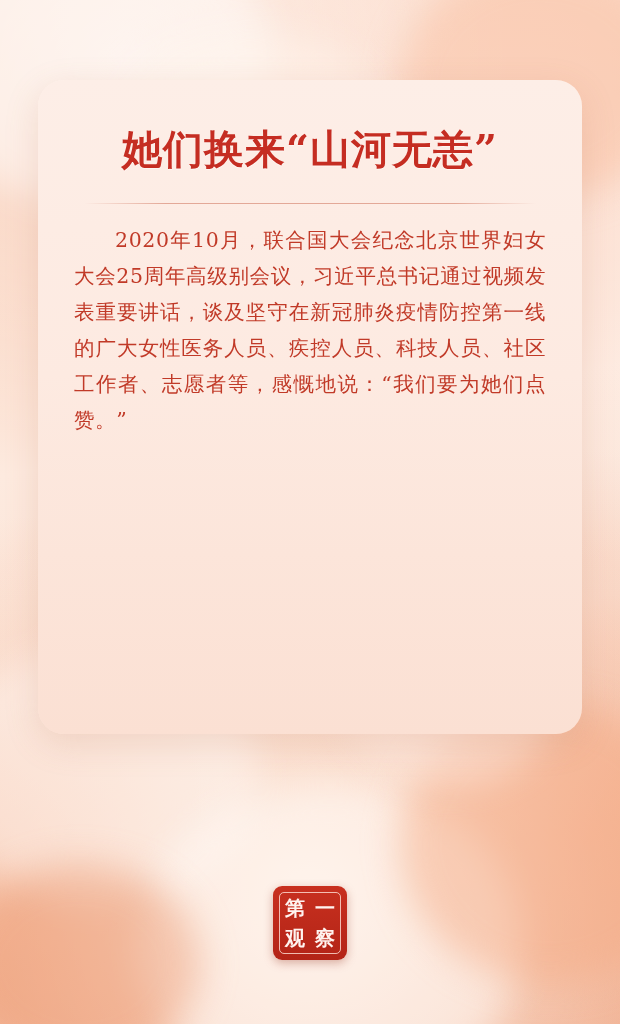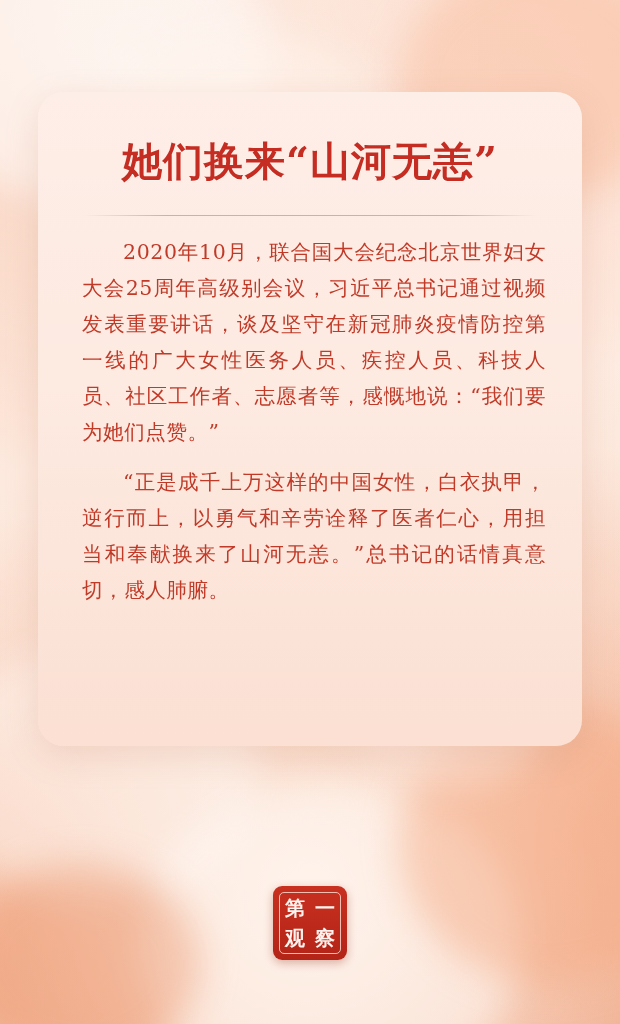--- a/index.html
+++ b/index.html
@@ -40,21 +40,21 @@
   .p3 { top: 30px; left: 120px; width: 260px; height: 160px; background: rgba(255,245,238,0.5); }
   .p4 { bottom: 120px; left: -60px; width: 320px; height: 260px; background: rgba(255,255,255,0.38); }
   .p5 { bottom: -80px; left: 140px; width: 380px; height: 320px; background: rgba(255,250,245,0.55); }
   .p6 { bottom: 40px; right: -80px; width: 300px; height: 280px; background: rgba(243,167,126,0.45); }
   .p7 { bottom: 240px; right: 60px; width: 220px; height: 180px; background: rgba(255,240,232,0.45); }
   .p8 { bottom: -40px; left: -40px; width: 240px; height: 200px; background: rgba(233,142,99,0.4); }
 
   .card {
     position: absolute;
     left: 38px;
-    top: 92px;
+    top: 80px;
     width: 544px;
     height: 654px;
     box-sizing: border-box;
     border-radius: 26px;
     background: linear-gradient(180deg, #fdeee7 0%, #fdeae1 45%, #fbe0d3 100%);
     box-shadow: 0 10px 34px rgba(190, 110, 80, 0.18);
     padding: 36px 36px 20px 36px;
   }
 
   .title {
@@ -78,21 +78,21 @@
   .body-text {
     margin-top: 18px;
     color: #c13a28;
     font-size: 20.5px;
     line-height: 36px;
     letter-spacing: 0.6px;
     text-align: justify;
     font-family: "DejaVu Serif", "Liberation Serif", serif;
   }
   .body-text p {
-    margin: 0 0 14px 8px;
+    margin: 0 0 14px 0;
     text-indent: 2em;
   }
 
   .seal-wrap {
     position: absolute;
     left: 0;
     right: 0;
     bottom: 60px;
     text-align: center;
   }
@@ -143,21 +143,20 @@
   <div class="petal p5"></div>
   <div class="petal p6"></div>
   <div class="petal p7"></div>
   <div class="petal p8"></div>
 
   <div class="card">
     <h1 class="title">她们换来“山河无恙”</h1>
     <div class="divider"></div>
     <div class="body-text">
       <p>2020年10月，联合国大会纪念北京世界妇女大会25周年高级别会议，习近平总书记通过视频发表重要讲话，谈及坚守在新冠肺炎疫情防控第一线的广大女性医务人员、疾控人员、科技人员、社区工作者、志愿者等，感慨地说：“我们要为她们点赞。”</p>
-      <p>“正是成千上万这样的中国女性，白衣执甲，逆行而上，以勇气和辛劳诠释了医者仁心，用担当和奉献换来了山河无恙。”总书记的话情真意切，感人肺腑。</p>
     </div>
   </div>
 
   <div class="seal-wrap">
     <div class="seal">
       <div class="seal-inner">
         <span>第</span>
         <span>一</span>
         <span>观</span>
         <span>察</span>

